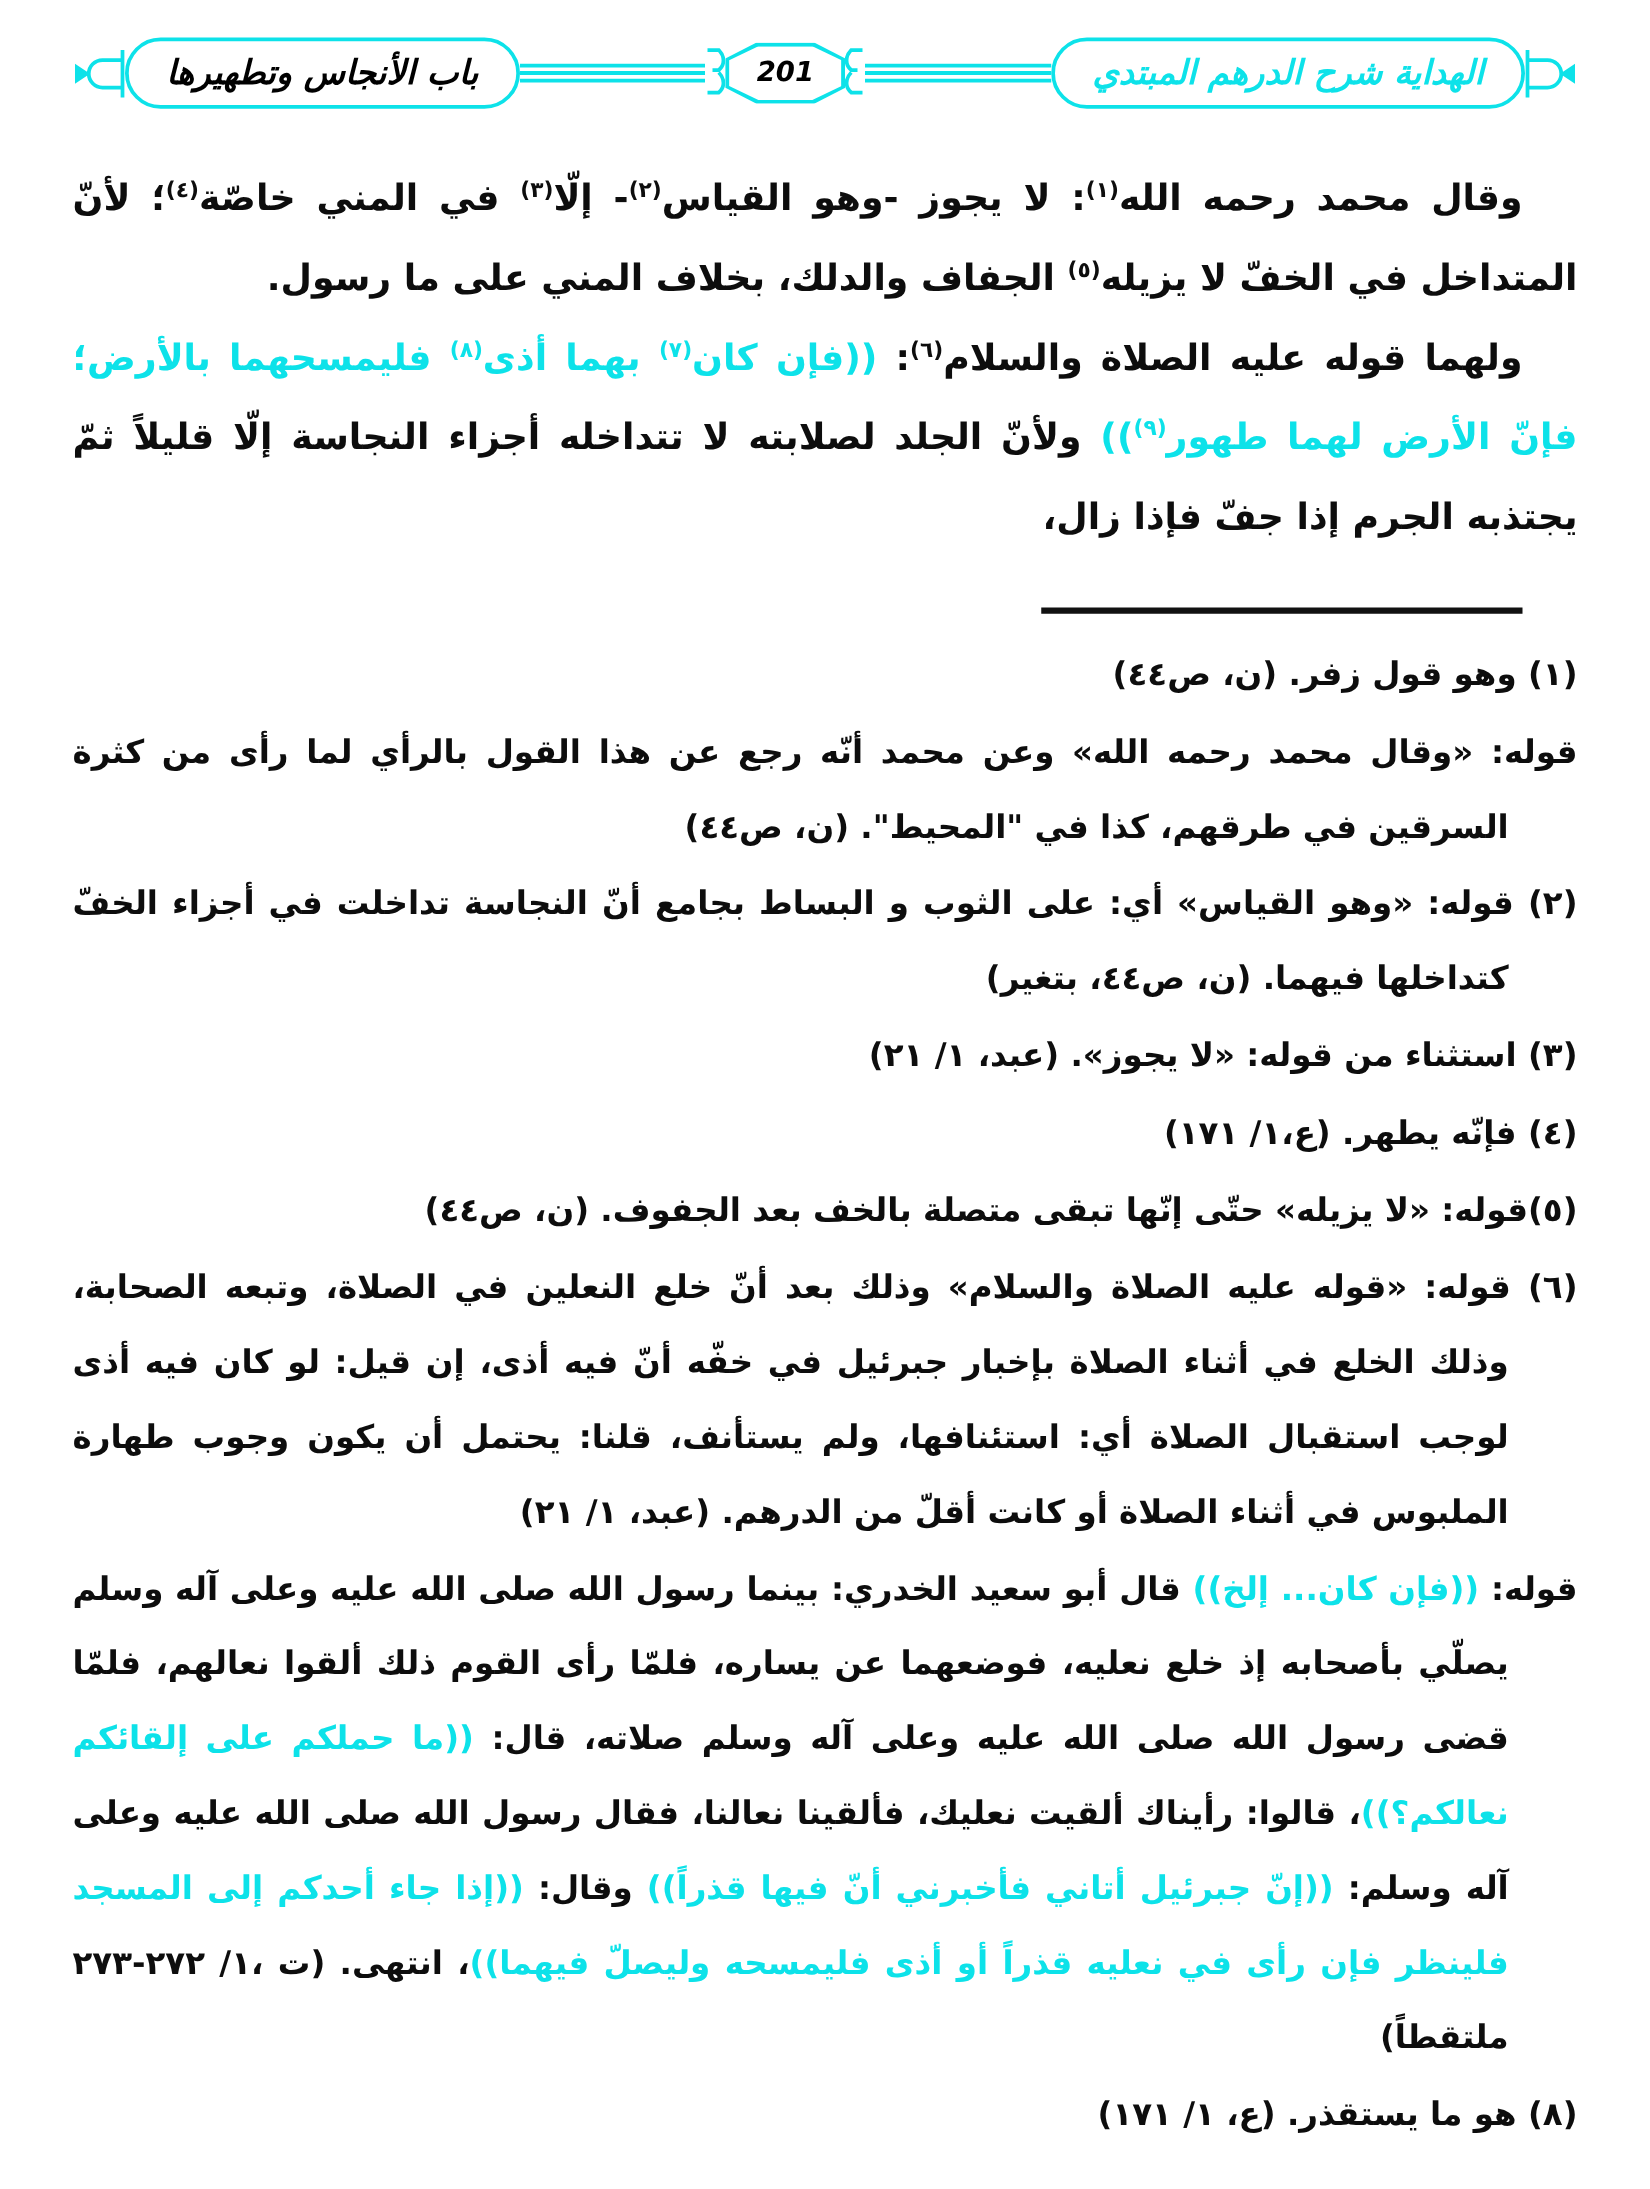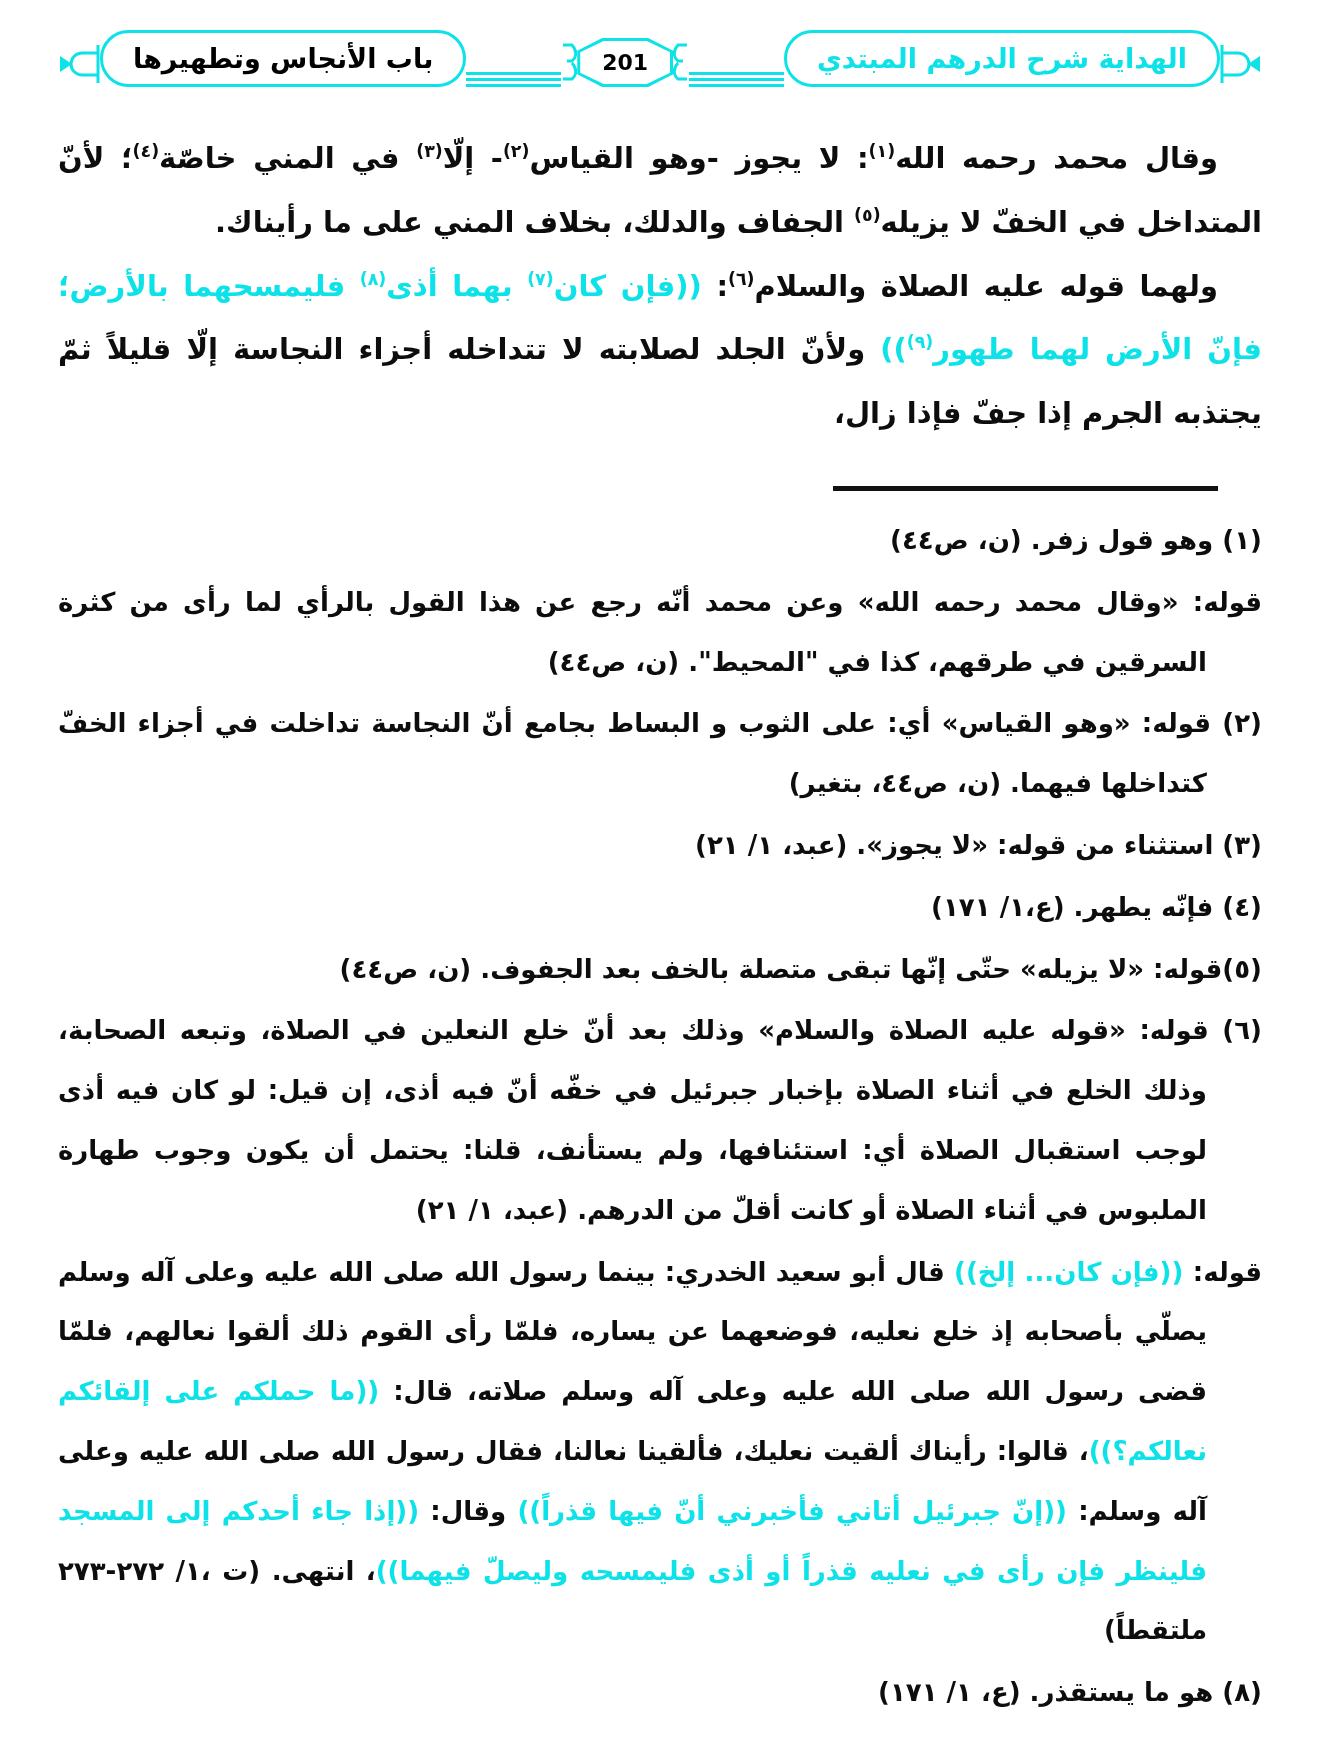--- a/index.html
+++ b/index.html
@@ -12,21 +12,21 @@
   .page{
     width:1320px;height:1751px;
     margin:0 auto;background:#ffffff;
     padding:30px 58px 14px 58px;
     display:flex;flex-direction:column;
     overflow:hidden;
     font-family:"DejaVu Sans",sans-serif;
     color:var(--ink);
   }
   
-  .ornament-row{display:flex;align-items:flex-end;width:100%;}
+  .ornament-row{display:flex;align-items:center;width:100%;font-style:italic;}
   .rope{
     flex:1;height:15px;min-width:20px;
     border-top:3px solid var(--accent);
     border-bottom:3px solid var(--accent);
     background-image:linear-gradient(to bottom,transparent 0,transparent 3px,var(--accent) 3px,var(--accent) 6px,transparent 6px);
   }
   .cartouche{
     border:3px solid var(--accent);
     border-radius:999px;
     padding:10px 30px;
@@ -98,21 +98,21 @@
     <div class="cartouche title-cartouche">
       <span>الهداية شرح الدرهم المبتدي</span>
     </div>
     <svg class="cap-svg" width="42" height="46" viewBox="0 0 42 46" style="transform:scaleX(-1)">
       <path d="M40 4 v38 M40 12 h-16 a10 10 0 0 0 0 22 h16" fill="none" stroke="#0de2e9" stroke-width="3"></path>
       <path d="M14 23 l-12 -8 v16 z" fill="#0de2e9"></path>
     </svg>
   </div>
 
   <div class="body-text">
-    <p class="indent"><span>وقال محمد رحمه الله</span><span class="sup">(١)</span><span>: لا يجوز -وهو القياس</span><span class="sup">(٢)</span><span>- إلّا</span><span class="sup">(٣)</span><span> في المني خاصّة</span><span class="sup">(٤)</span><span>؛ لأنّ المتداخل في الخفّ لا يزيله</span><span class="sup">(٥)</span><span> الجفاف والدلك، بخلاف المني على ما رأيناك.</span></p>
+    <p class="indent"><span>وقال محمد رحمه الله</span><span class="sup">(١)</span><span>: لا يجوز -وهو القياس</span><span class="sup">(٢)</span><span>- إلّا</span><span class="sup">(٣)</span><span> في المني خاصّة</span><span class="sup">(٤)</span><span>؛ لأنّ المتداخل في الخفّ لا يزيله</span><span class="sup">(٥)</span><span> الجفاف والدلك، بخلاف المني على ما رسول.</span></p>
     <p class="indent"><span>ولهما قوله عليه الصلاة والسلام</span><span class="sup">(٦)</span><span>: </span><span class="accent">((فإن كان</span><span class="accent sup">(٧)</span><span class="accent"> بهما أذى</span><span class="accent sup">(٨)</span><span class="accent"> فليمسحهما بالأرض؛ فإنّ الأرض لهما طهور</span><span class="accent sup">(٩)</span><span class="accent">))</span><span> ولأنّ الجلد لصلابته لا تتداخله أجزاء النجاسة إلّا قليلاً ثمّ يجتذبه الجرم إذا جفّ فإذا زال،</span></p>
   </div>
 
   <div class="footnote-separator"></div>
 
   <div class="footnotes" id="footnotes">
       <p><span>(١) وهو قول زفر. (ن، ص٤٤)</span></p>
       <p><span>قوله: «وقال محمد رحمه الله» وعن محمد أنّه رجع عن هذا القول بالرأي لما رأى من كثرة السرقين في طرقهم، كذا في "المحيط". (ن، ص٤٤)</span></p>
       <p><span>(٢) قوله: «وهو القياس» أي: على الثوب و البساط بجامع أنّ النجاسة تداخلت في أجزاء الخفّ كتداخلها فيهما. (ن، ص٤٤، بتغير)</span></p>
       <p><span>(٣) استثناء من قوله: «لا يجوز». (عبد، ١/ ٢١)</span></p>

